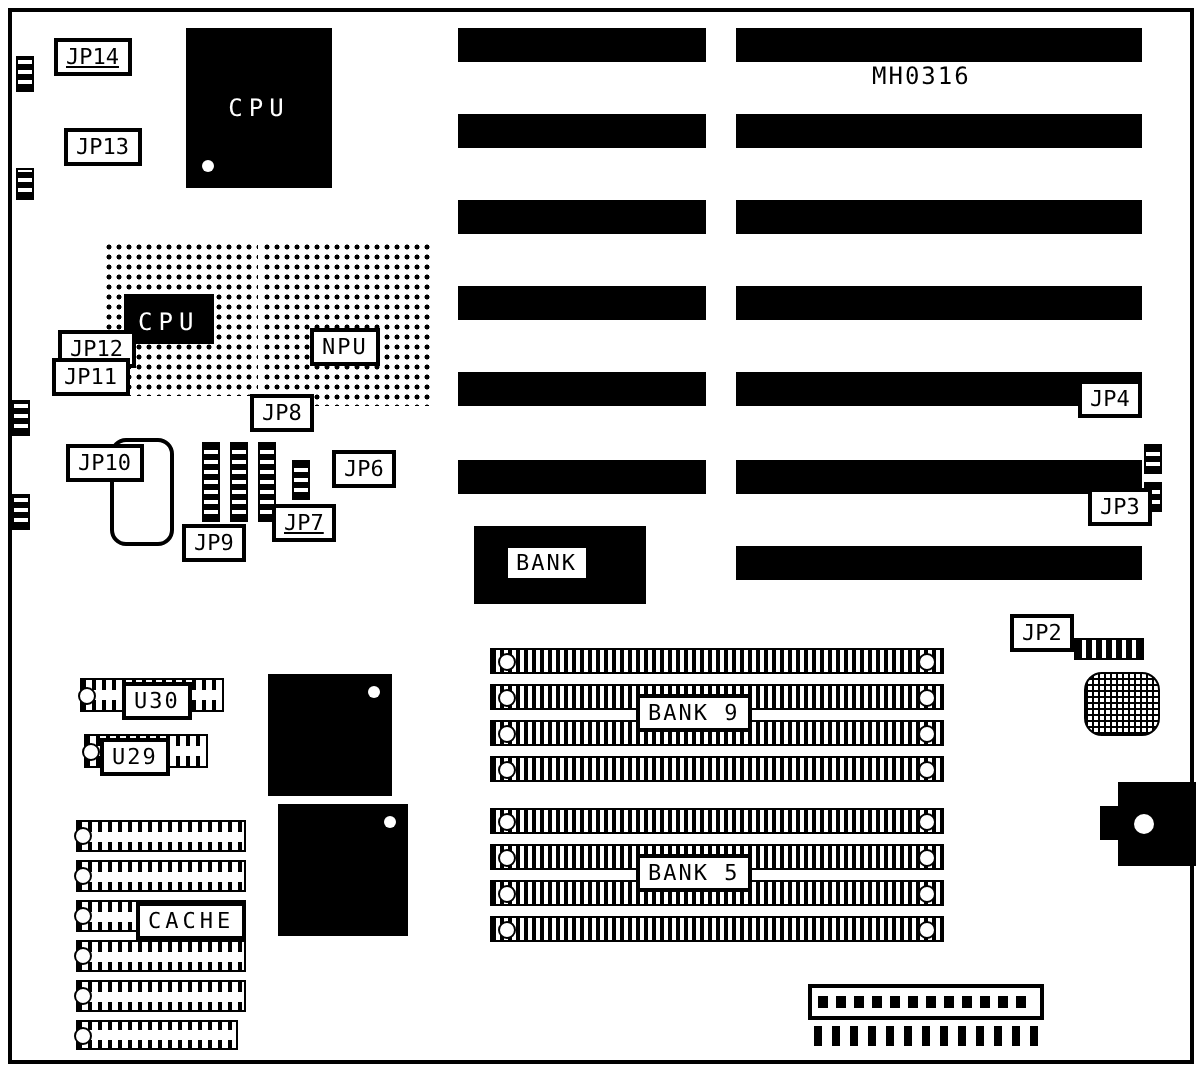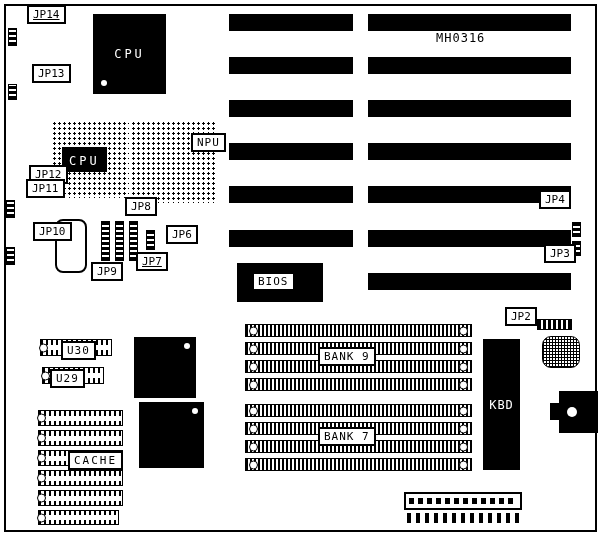--- a/index.html
+++ b/index.html
@@ -85,35 +85,35 @@
 <body>
 
 <div id="stage">
   <div class="frame"></div>
 
   <div class="chip" style="left:93px;top:14px;width:73px;height:80px;">
     <span class="chiptext center">CPU</span>
     <span class="dot" style="left:8px;bottom:8px;"></span>
   </div>
 
-  <div class="callout" style="left:27px;top:5px;text-decoration:underline;">JP14</div>
+  <div class="callout" style="left:27px;top:19px;text-decoration:underline;">JP14</div>
   <div class="callout" style="left:32px;top:64px;">JP13</div>
   <div class="jv" style="left:8px;top:28px;height:18px;"></div>
   <div class="jv" style="left:8px;top:84px;height:16px;"></div>
   <div class="jv" style="left:6px;top:200px;height:18px;"></div>
   <div class="jv" style="left:6px;top:247px;height:18px;"></div>
 
   <div class="pga" style="left:52px;top:121px;width:77px;height:77px;">
     <div style="position:absolute;left:10px;top:26px;background:#000;padding:3px 7px;">
       <span class="chiptext">CPU</span>
     </div>
   </div>
 
   <div class="pga" style="left:131px;top:121px;width:86px;height:82px;">
-    <div class="boxlabel" style="left:24px;top:12px;margin-left:36px;">NPU</div>
+    <div class="boxlabel" style="left:24px;top:43px;">NPU</div>
   </div>
 
   <div class="callout" style="left:29px;top:142px;margin-top:23px;">JP12</div>
   <div class="callout" style="left:26px;top:179px;">JP11</div>
   <div class="callout" style="left:125px;top:197px;">JP8</div>
   <div class="callout" style="left:33px;top:222px;">JP10</div>
   <div class="callout" style="left:166px;top:225px;">JP6</div>
   <div class="callout" style="left:136px;top:252px;text-decoration:underline;">JP7</div>
   <div class="callout" style="left:91px;top:262px;">JP9</div>
 
@@ -140,21 +140,21 @@
   <div class="slot" style="left:368px;top:273px;width:203px;"></div>
 
   <div class="plaintext" style="left:436px;top:31px;">MH0316</div>
 
   <div class="callout" style="left:539px;top:190px;">JP4</div>
   <div class="callout" style="left:544px;top:244px;">JP3</div>
   <div class="jv" style="left:572px;top:222px;height:15px;"></div>
   <div class="jv" style="left:572px;top:241px;height:15px;"></div>
 
   <div class="chip" style="left:237px;top:263px;width:86px;height:39px;"></div>
-  <div class="boxlabel" style="left:252px;top:272px;">BIOS</div>
+  <div class="boxlabel" style="left:252px;top:272px;">BANK</div>
 
   <div class="callout" style="left:505px;top:307px;">JP2</div>
   <div class="jh" style="left:537px;top:319px;width:35px;"></div>
 
   <div class="crystal" style="left:542px;top:336px;width:38px;height:32px;"></div>
 
   <div class="dip" style="left:40px;top:339px;width:72px;height:17px;">
     <span class="notch"></span>
   </div>
   <div class="boxlabel" style="left:61px;top:341px;">U30</div>
@@ -217,25 +217,22 @@
       <span class="hole right"></span>
     </div>
   <div class="simm" style="left:245px;top:440px;width:227px;">
       <span class="hole left"></span>
       <span class="hole right"></span>
     </div>
   <div class="simm" style="left:245px;top:458px;width:227px;">
       <span class="hole left"></span>
       <span class="hole right"></span>
     </div>
-  <div class="boxlabel" style="left:318px;top:427px;">BANK 7</div>
-
-  <div class="chip" style="left:483px;top:339px;width:37px;height:131px;">
-    <span class="chiptext center" style="letter-spacing:1px;">KBD</span>
-  </div>
+  <div class="boxlabel" style="left:318px;top:427px;">BANK 5</div>
+
 
   <div class="chip" style="left:559px;top:391px;width:39px;height:42px;">
     <span class="dot" style="left:8px;top:16px;width:10px;height:10px;"></span>
   </div>
   <div class="chip" style="left:550px;top:403px;width:9px;height:17px;"></div>
 
   <div class="pinrow" style="left:404px;top:492px;width:118px;height:18px;"></div>
   <div class="ticks" style="left:407px;top:513px;width:112px;height:10px;"></div>
 </div>
 

